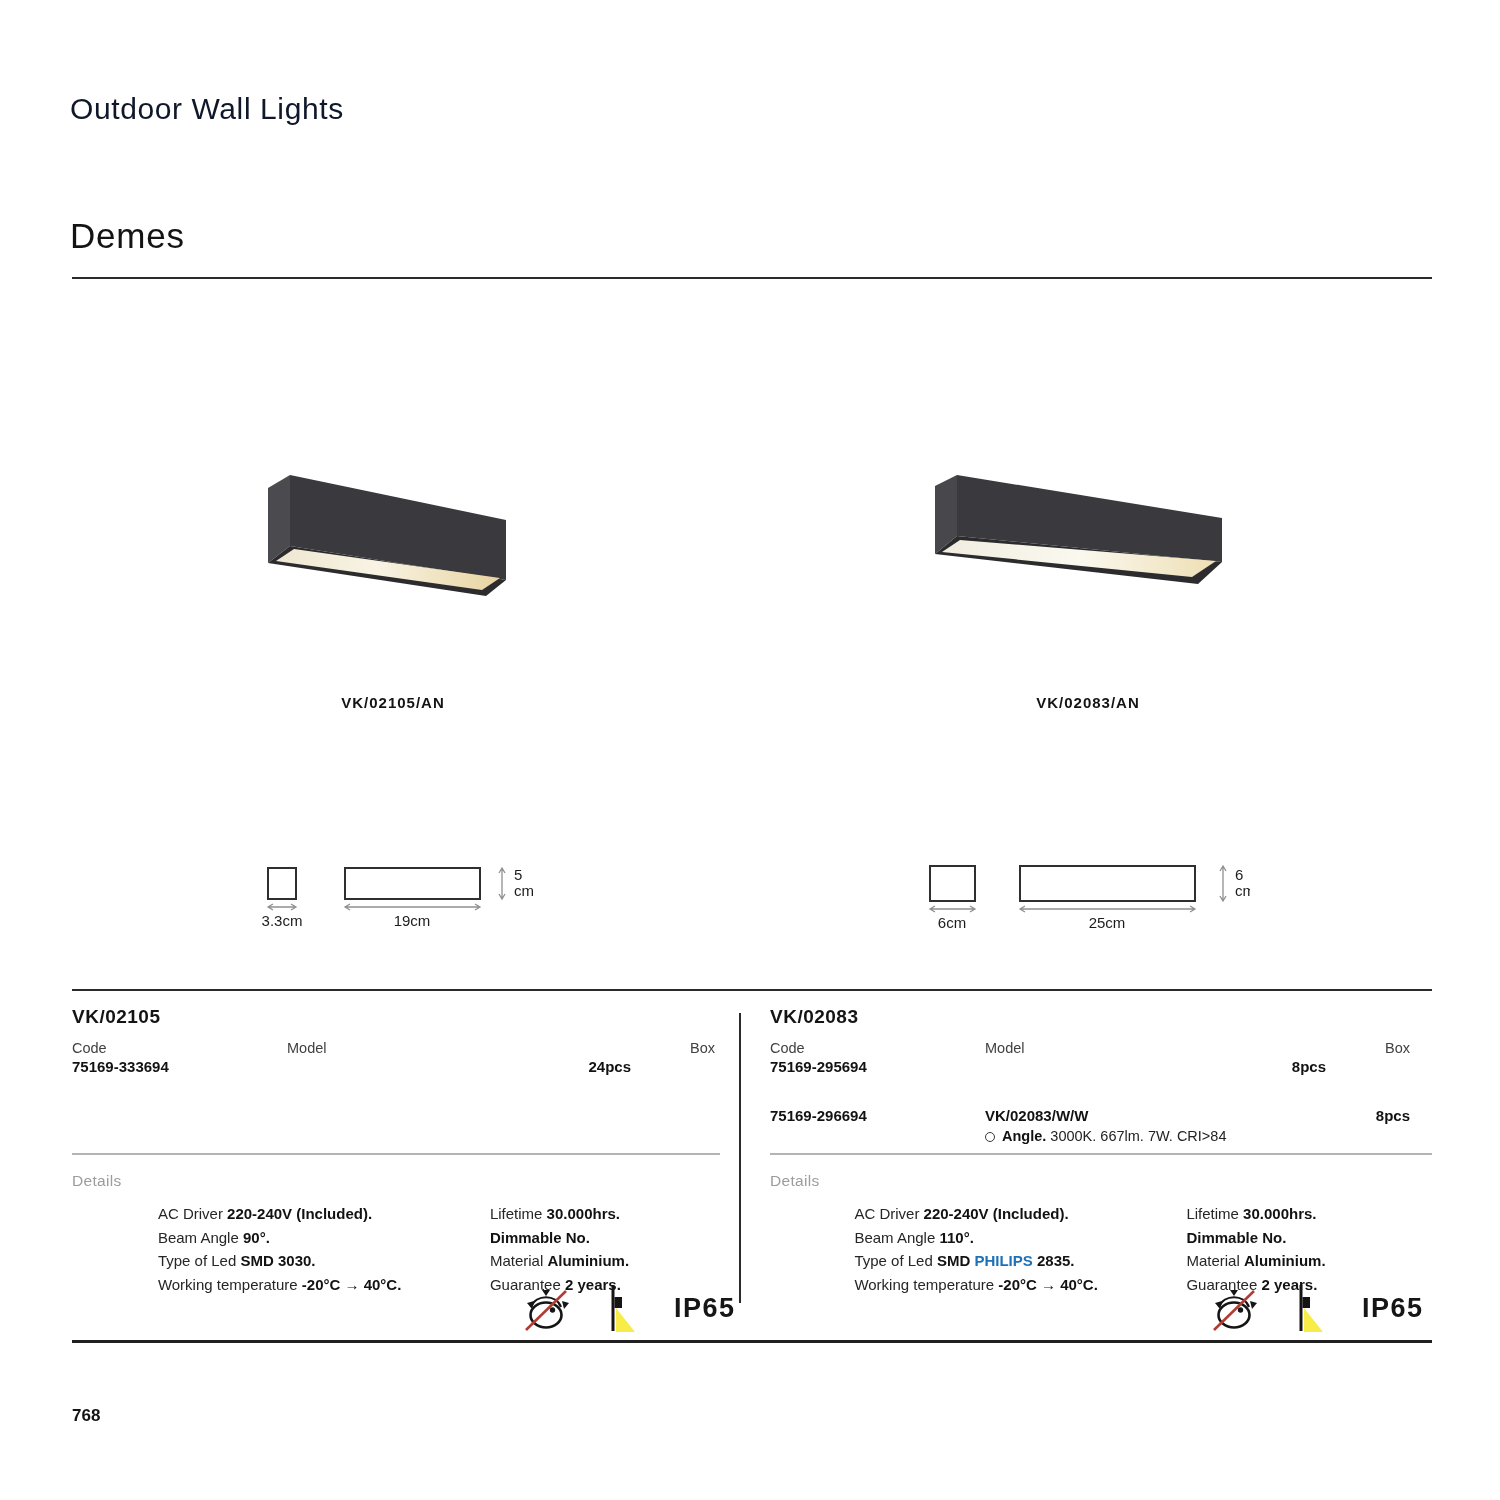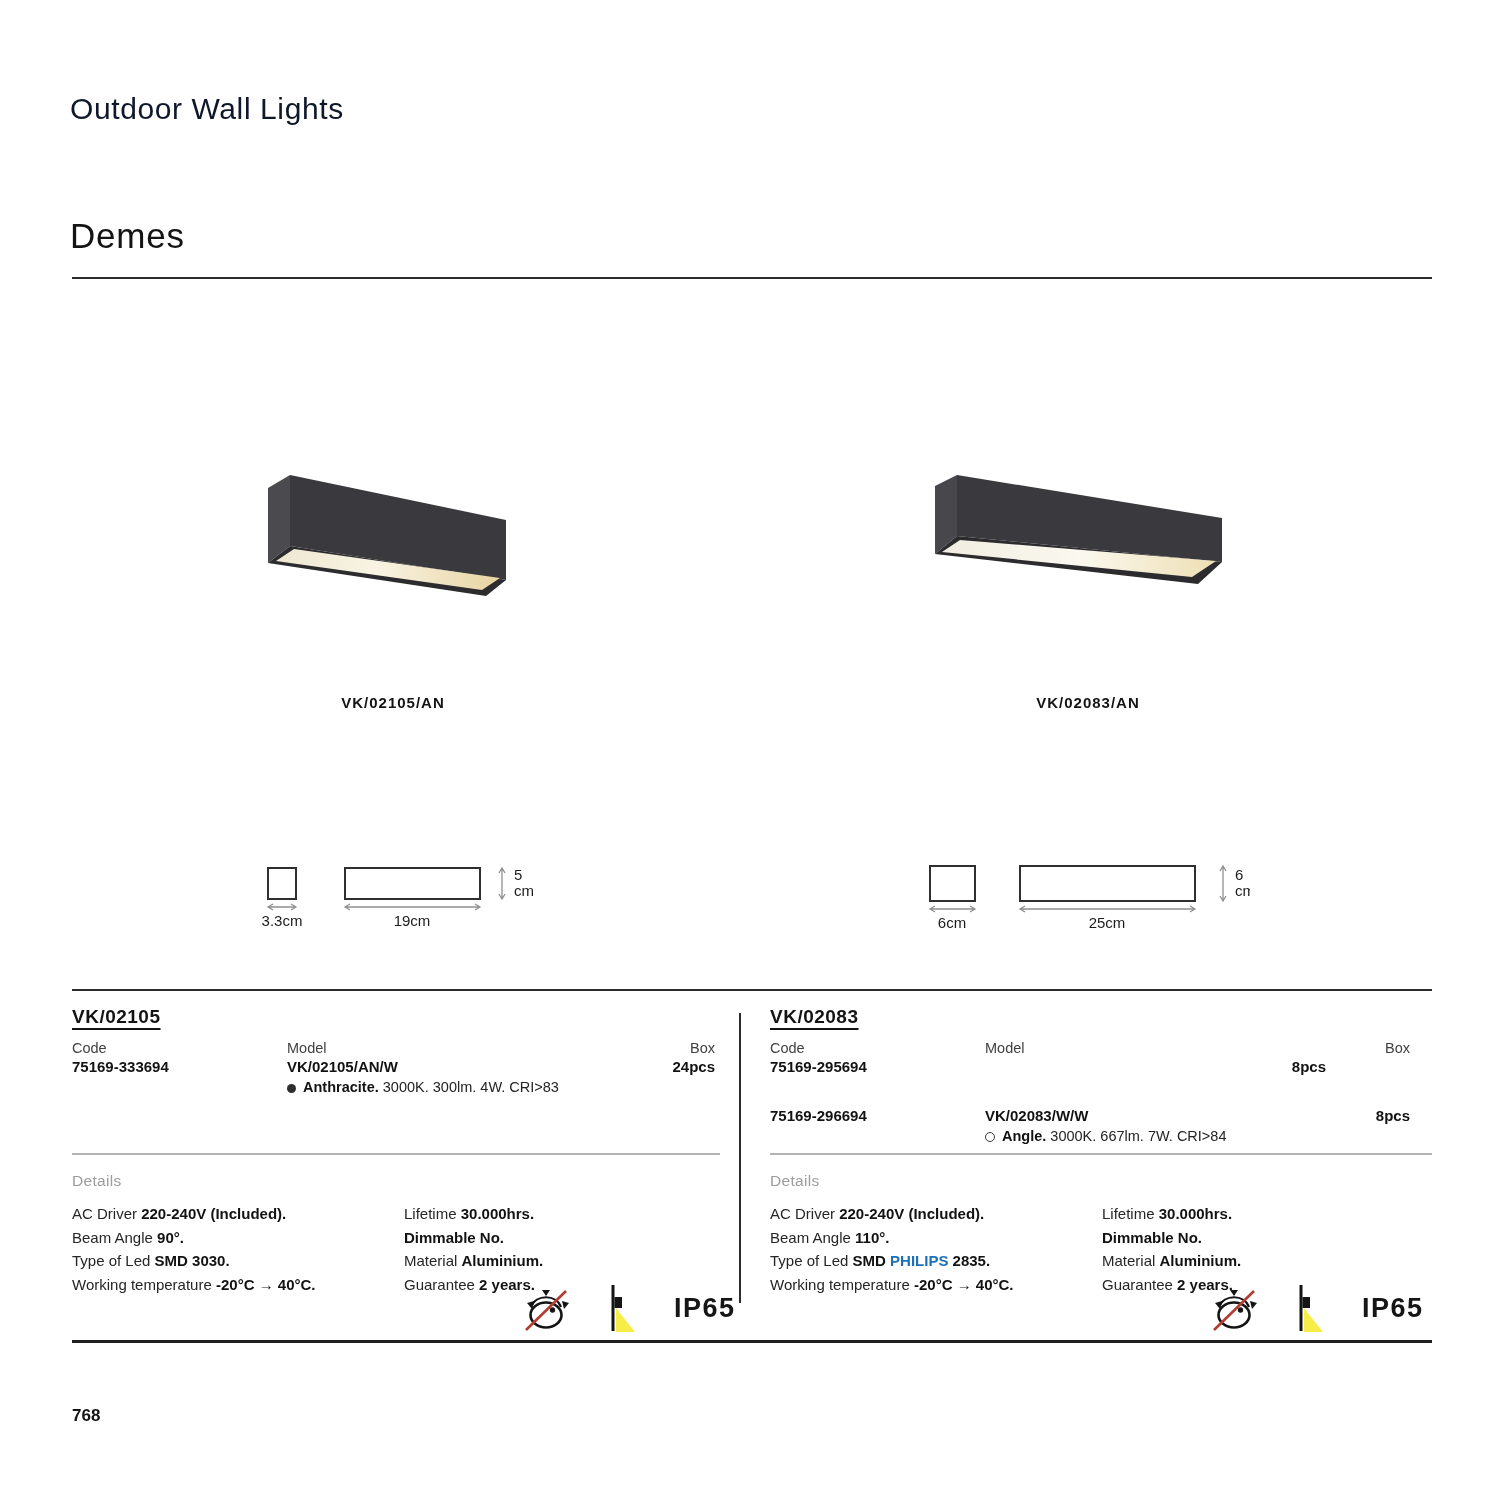--- a/index.html
+++ b/index.html
@@ -9,37 +9,37 @@
 
   .category{left:70px;top:92px;font-size:30px;letter-spacing:.6px;color:#0f172a;font-weight:400;}
   .family{left:70px;top:216px;font-size:35px;font-weight:400;letter-spacing:.8px;}
   .hrule{background:#2b2b2b;height:2px;}
   .grayrule{background:#b4b4b4;height:2px;}
   .vrule{background:#2b2b2b;width:2px;}
 
   .img-label{top:694px;font-size:15px;font-weight:700;letter-spacing:1px;transform:translateX(-50%);white-space:nowrap;}
 
   .sku{top:1006px;font-size:19px;font-weight:700;letter-spacing:.5px;
-       text-decoration:underline;text-underline-offset:5px;text-decoration-thickness:1.5px;}
+       text-underline-offset:5px;text-decoration-thickness:1.5px;}
 
   .spec-table{top:1040px;}
   .thead,.trow{display:grid;grid-template-columns:215px 1fr 84px;}
   .thead{font-size:14.5px;color:#414141;}
   .trow{margin-top:2px;}
   .trow + .trow{margin-top:32px;}
   .code,.model,.box{font-weight:700;font-size:15px;color:#121212;}
   .h-box,.box{text-align:right;}
   .finish-line{font-size:14.5px;margin-top:3px;color:#232323;font-weight:400;}
   .finish{font-weight:700;color:#121212;}
   .dot{display:inline-block;width:9px;height:9px;border-radius:50%;margin-right:7px;vertical-align:-1px;}
   .dot-filled{background:#2e2e2e;}
   .dot-open{width:8px;height:8px;border:1.6px solid #3a3a3a;background:#fff;}
 
   .details-h{top:1172px;font-size:15.5px;color:#9c9c9c;letter-spacing:.3px;}
-  .details{top:1202px;display:flex;}
+  .details{top:1202px;display:flex;justify-content:center;}
   .dcol{line-height:23.5px;font-size:15px;white-space:nowrap;}
   .dcol1{width:332px;}
   .lbl{color:#262626;font-weight:400;}
   .lbl.b{font-weight:700;color:#121212;}
   .val{font-weight:700;color:#121212;}
   .brand{font-weight:700;color:#1d71b8;}
 
   .icons{top:1284px;display:flex;align-items:flex-start;gap:36px;}
   .ip{font-size:27px;font-weight:700;letter-spacing:1.5px;margin-top:9px;color:#161616;}
   .dimmer-svg{margin-top:3px;}
@@ -119,26 +119,20 @@
 
   <div class="abs sku" style="left:72px;">VK/02105</div>
   <div class="abs spec-table" style="left:72px;width:643px;">
     <div class="thead">
       <span>Code</span>
       <span>Model</span>
       <span class="h-box">Box</span>
     </div>
     <div class="trow">
       <span class="code">75169-333694</span>
-      <span>
-        <span class="model">VK/02105/AN/W</span>
-        <div class="finish-line">
-          <span class="dot dot-filled"></span><span class="finish">Anthracite.</span><span> 3000K. 300lm. 4W. CRI&gt;83</span>
-        </div>
-      </span>
       <span class="box">24pcs</span>
     </div>
   </div>
 
   <div class="abs sku" style="left:770px;">VK/02083</div>
   <div class="abs spec-table" style="left:770px;width:640px;">
     <div class="thead">
       <span>Code</span>
       <span>Model</span>
       <span class="h-box">Box</span>

